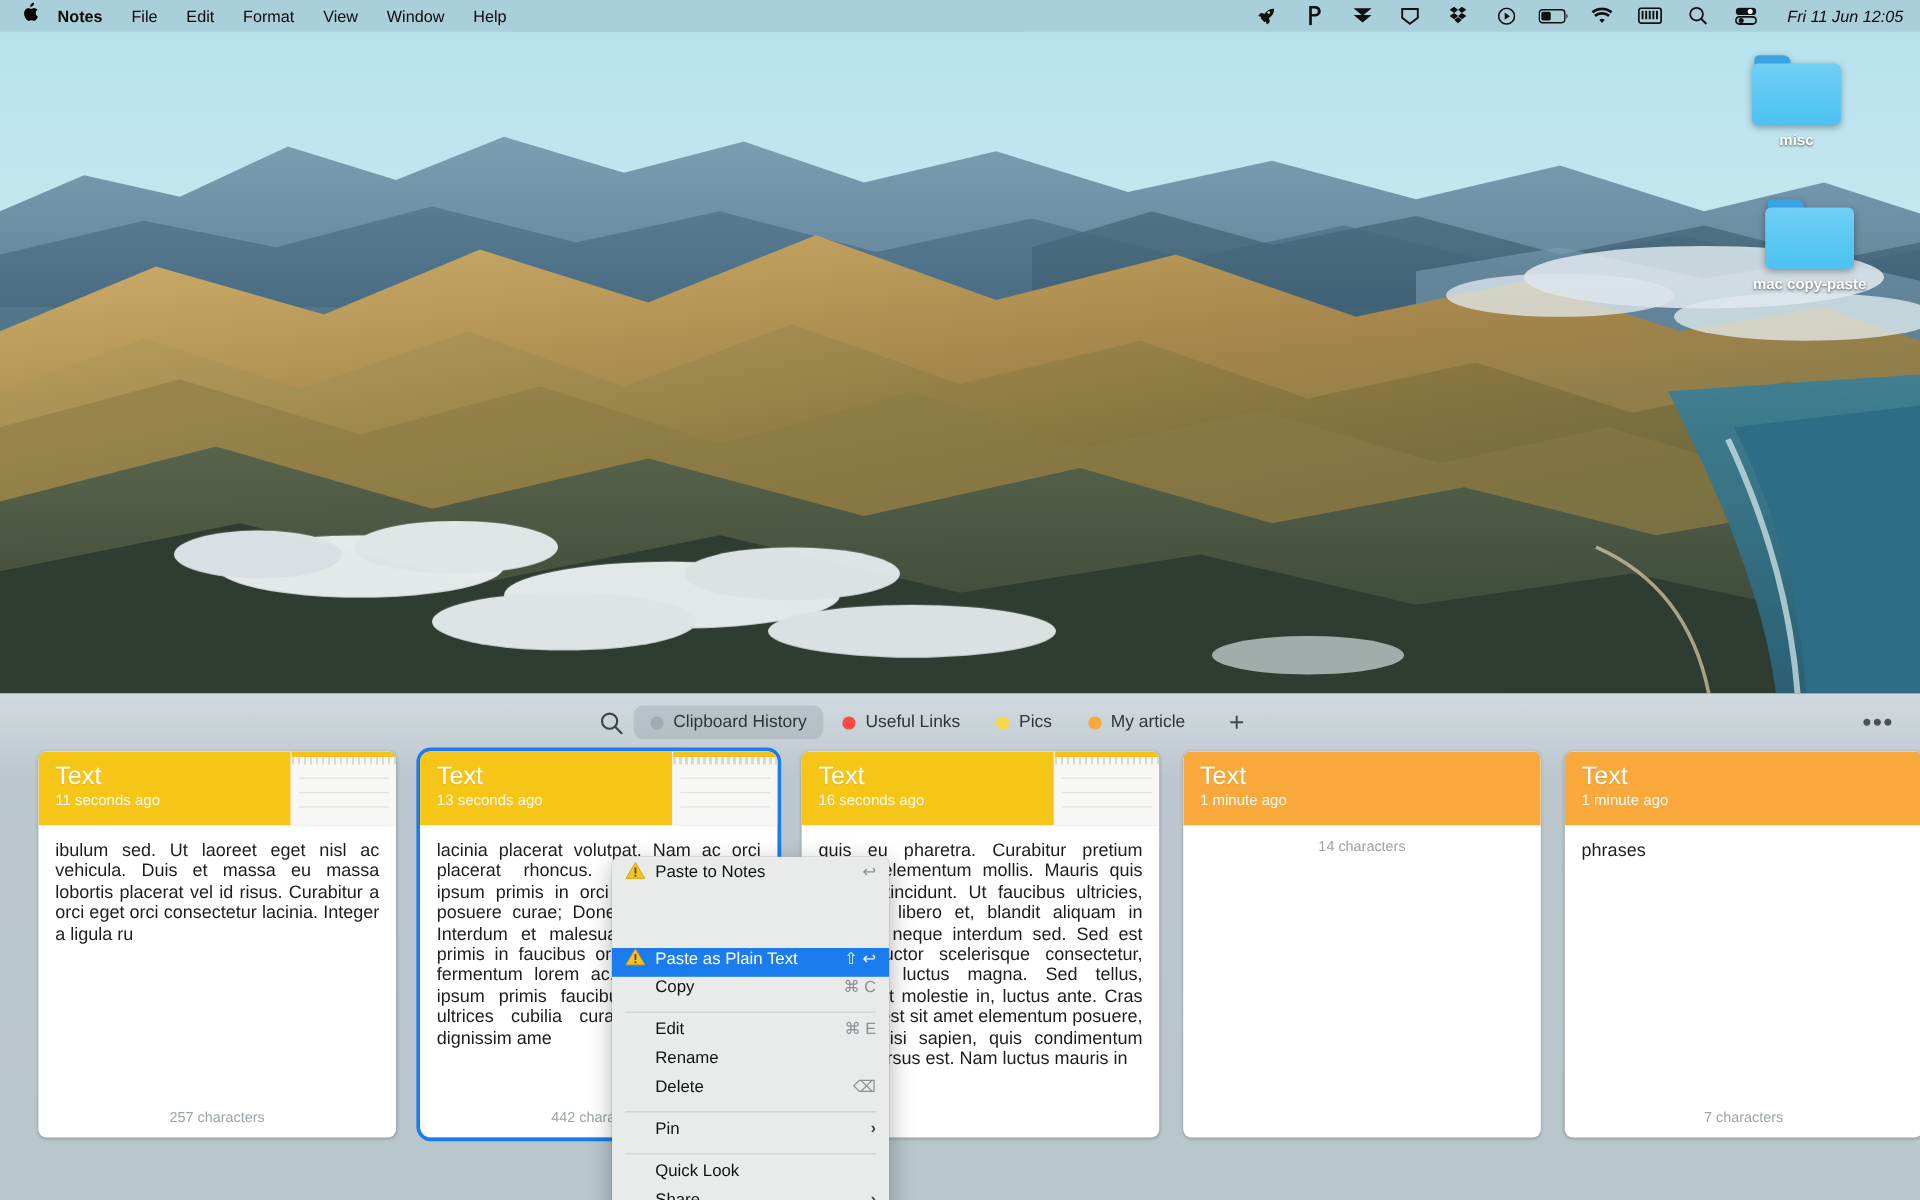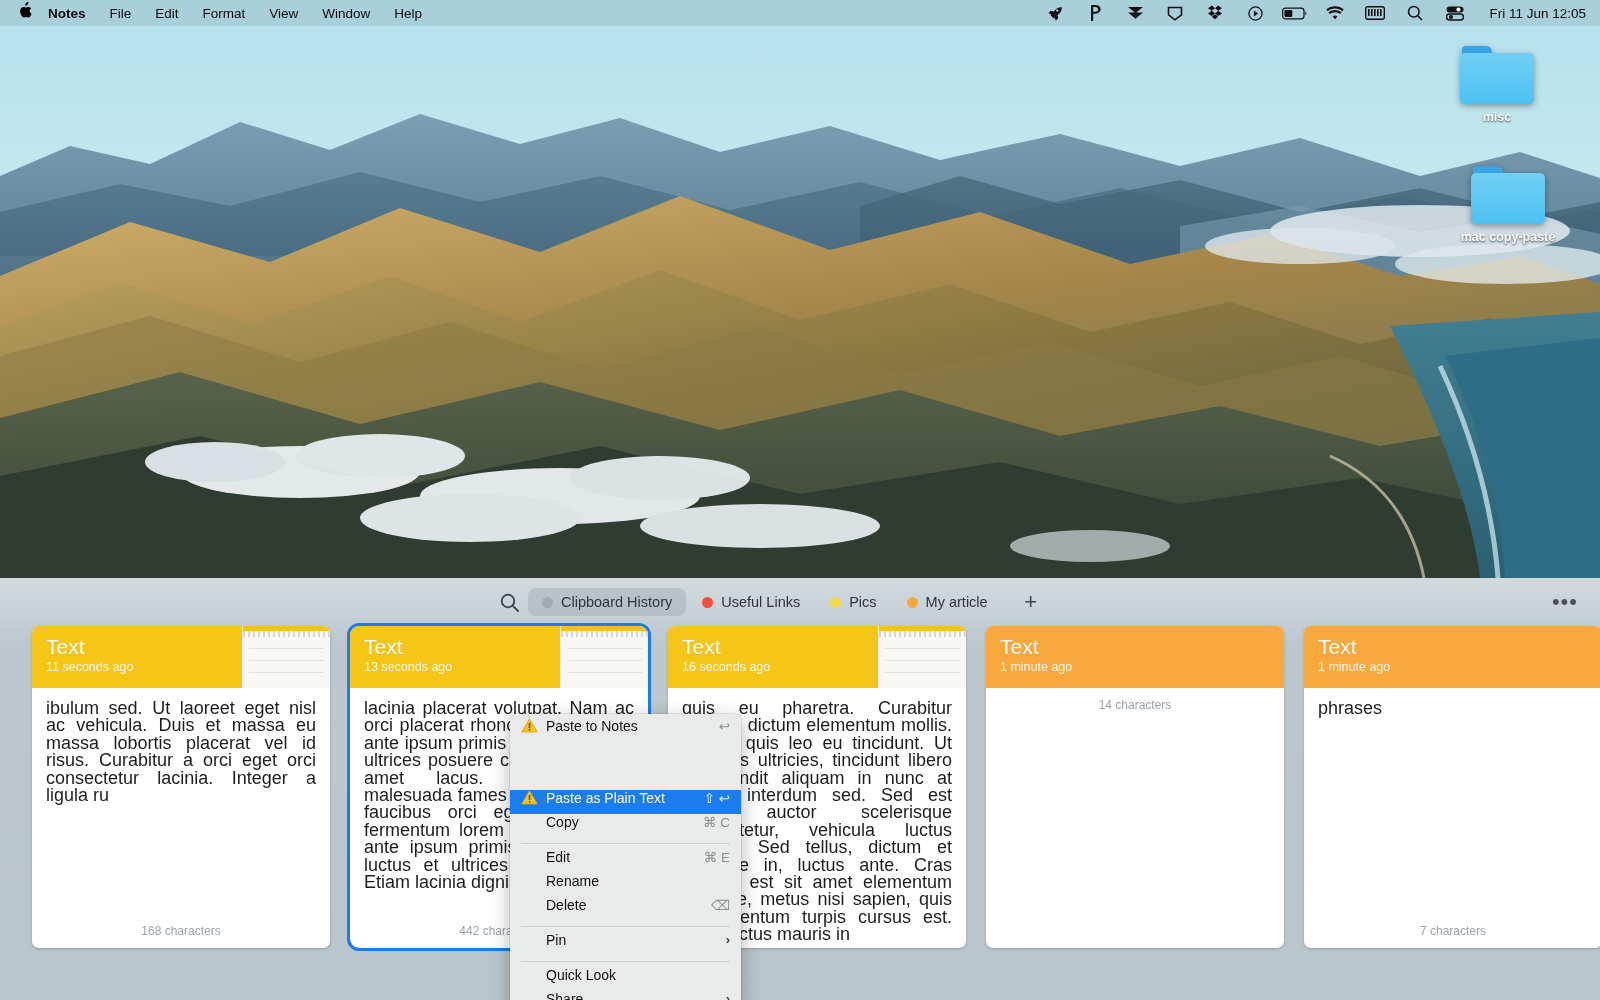--- a/index.html
+++ b/index.html
@@ -18,21 +18,21 @@
     font-size:13.5px; color:#0b0b0b;
     z-index:300;
     backdrop-filter:saturate(150%) blur(10px);
   }
   #menubar .apple{ margin-left:18px; margin-right:16px; font-size:16px; line-height:1; position:relative; top:-1px;}
   #menubar .mitem{ margin-right:24px; white-space:nowrap; }
   #menubar .mitem.bold{ font-weight:bold; }
   #menubar .spacer{ flex:1; }
   #menubar .status{ display:flex; align-items:center; gap:0px; margin-right:10px;}
   #menubar .sicon{ width:40px; text-align:center; font-size:14px; line-height:1; display:flex; align-items:center; justify-content:center; height:26px;}
-  #menubar .clock{ font-size:13.5px; margin-right:14px; margin-left:4px; white-space:nowrap;}
+  #menubar .clock{ font-size:13.5px; margin-right:14px; margin-left:4px; white-space:nowrap;font-style:italic;}
 
   
   #desktop{
     position:absolute; top:26px; left:0; width:1600px; height:552px;
     overflow:hidden;
   }
   #wall{ position:absolute; inset:0; }
 
   
   .desk-icon{
@@ -130,21 +130,21 @@
     background:#f7f7f5;
     border-left:1px solid rgba(0,0,0,0.04);
   }
   .notepad .bar{ height:5px; background:#f3c31c; }
   .notepad .perf{
     height:6px; background:repeating-linear-gradient(90deg,#d9d9d4 0 2px, #f7f7f5 2px 5px);
   }
   .notepad .ln{ height:1px; background:#e2e2dd; margin:11px 6px 0 6px; }
   .card-body{
     flex:1; padding:12px 14px 0 14px; overflow:hidden;
-    font-size:18px; line-height:17.4px; color:#1d1d1d;
+    font-size:15px; line-height:17.4px; color:#1d1d1d;
     text-align:justify;
   }
   .card-foot{
     height:34px; flex:0 0 34px; display:flex; align-items:center; justify-content:center;
     font-size:12px; color:#9aa3a8;
   }
 
   
   #ctxmenu{
     position:absolute; left:510px; top:714px; width:231px;
@@ -401,21 +401,21 @@
           <div class="bar"></div>
             <div class="perf"></div>
           <div class="ln"></div>
             <div class="ln"></div>
             <div class="ln"></div>
         </div>
         <div class="title">Text</div>
         <div class="time">11 seconds ago</div>
       </div>
       <div class="card-body">ibulum sed. Ut laoreet eget nisl ac vehicula. Duis et massa eu massa lobortis placerat vel id risus. Curabitur a orci eget orci consectetur lacinia. Integer a ligula ru</div>
-      <div class="card-foot">168 characters</div>
+      <div class="card-foot">257 characters</div>
     </div>
 
     <div class="card selected">
       <div class="card-head">
         <div class="bg" style="background:#f5c518"></div>
         <div class="notepad">
           <div class="bar"></div>
             <div class="perf"></div>
           <div class="ln"></div>
             <div class="ln"></div>

